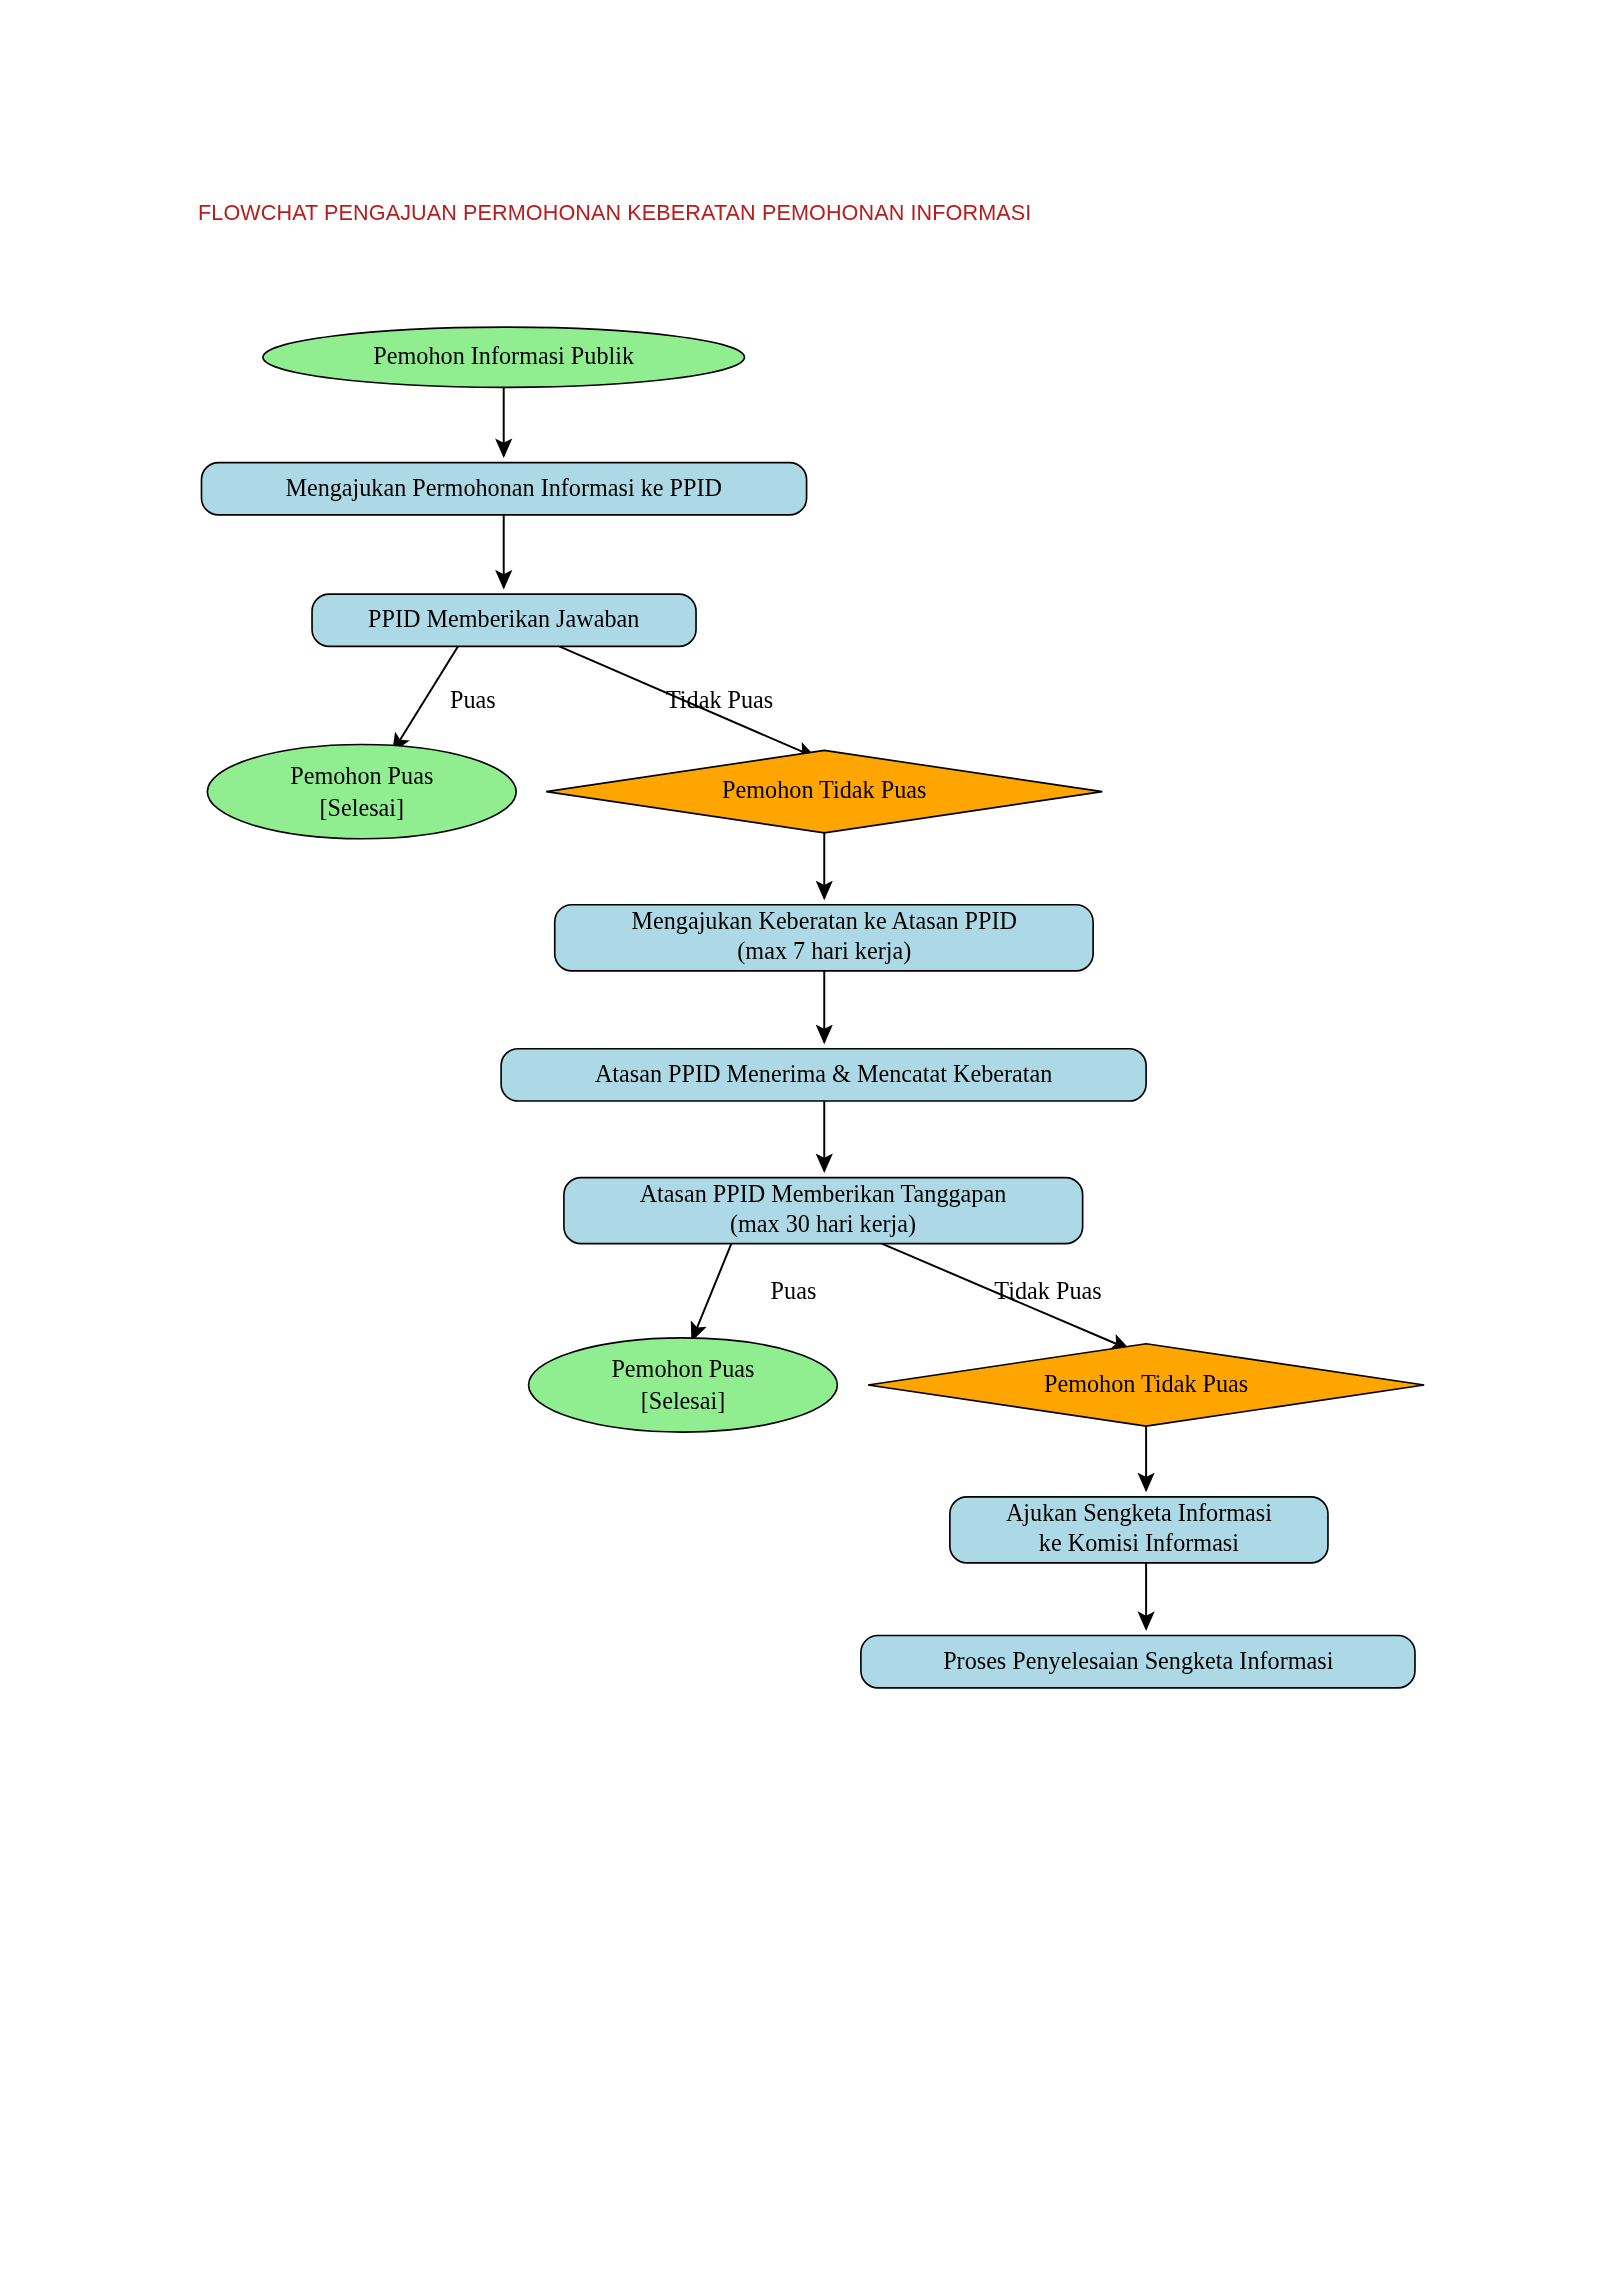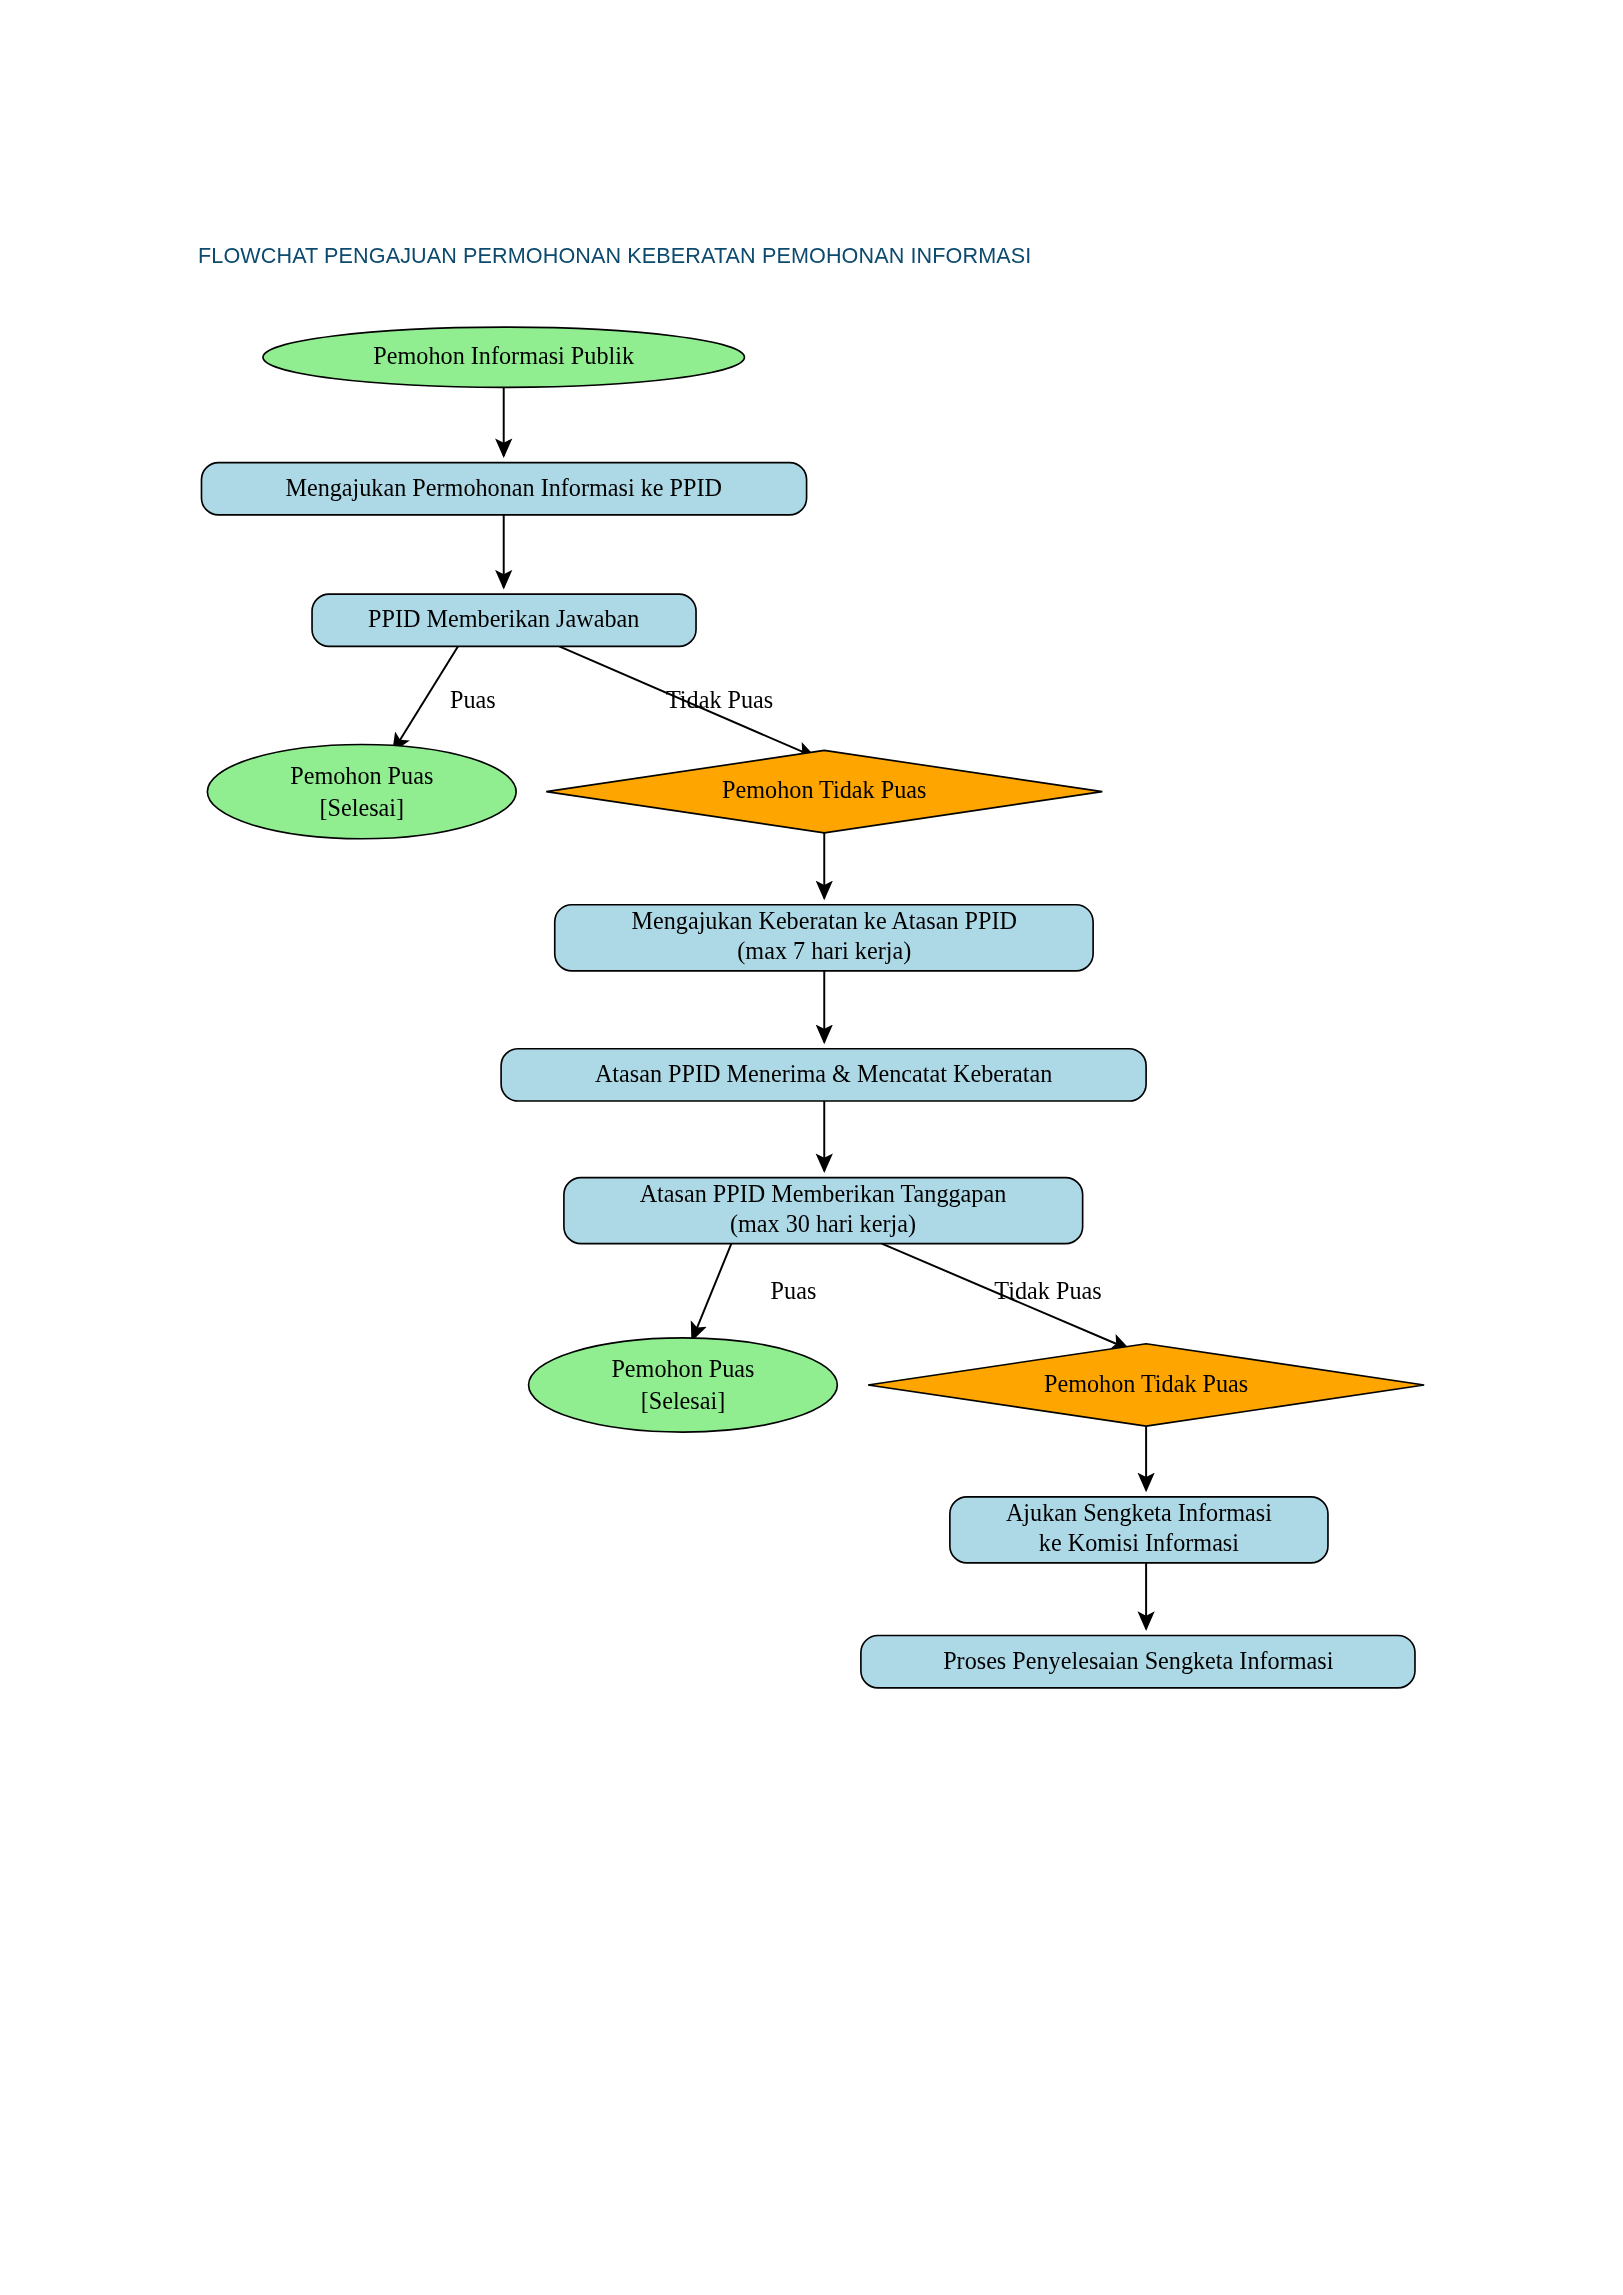--- a/index.html
+++ b/index.html
@@ -21,23 +21,22 @@
     height: 2295px;
     background: #ffffff;
   }
   #chart-title {
     position: absolute;
     left: 198px;
     top: 200px;
     font-family: "Liberation Sans", sans-serif;
     font-size: 21.6px;
     letter-spacing: 0.1px;
-    color: #0c4a6e;
+    color: #b91c1c;
     white-space: nowrap;
-    margin-top: 43px;
   }
   #flow-svg {
     position: absolute;
     left: 0;
     top: 0;
     width: 1623px;
     height: 2295px;
   }
   .node-shape {
     stroke: #000000;

